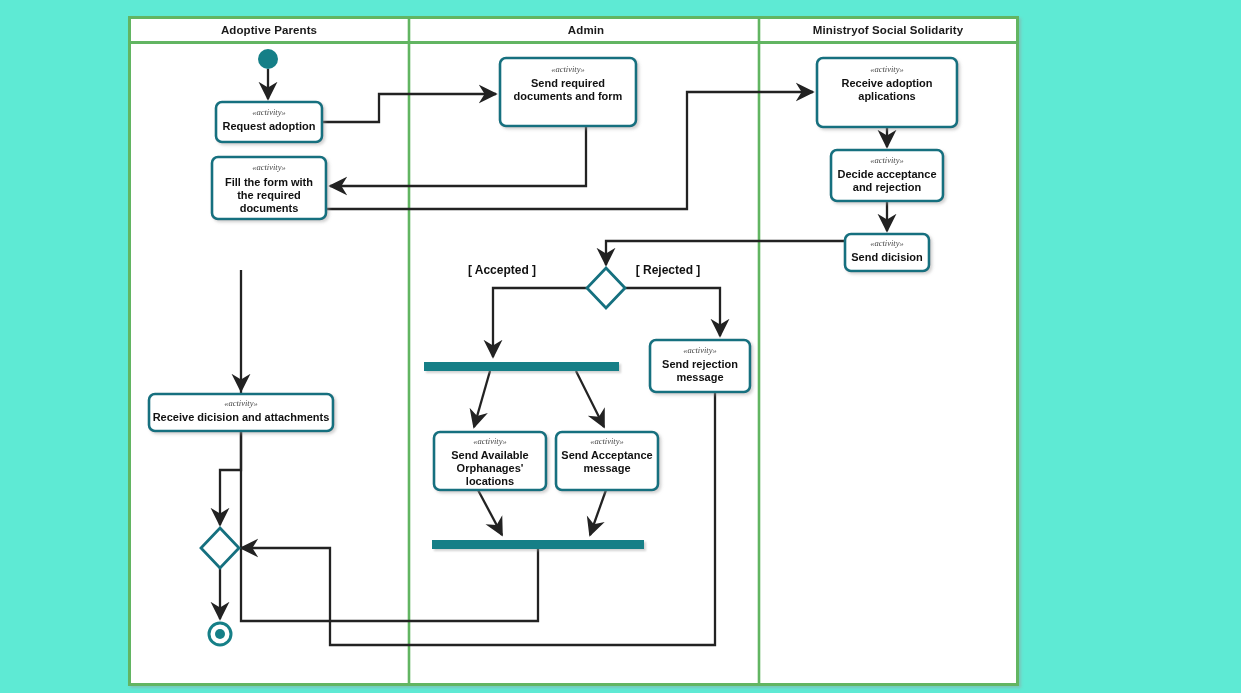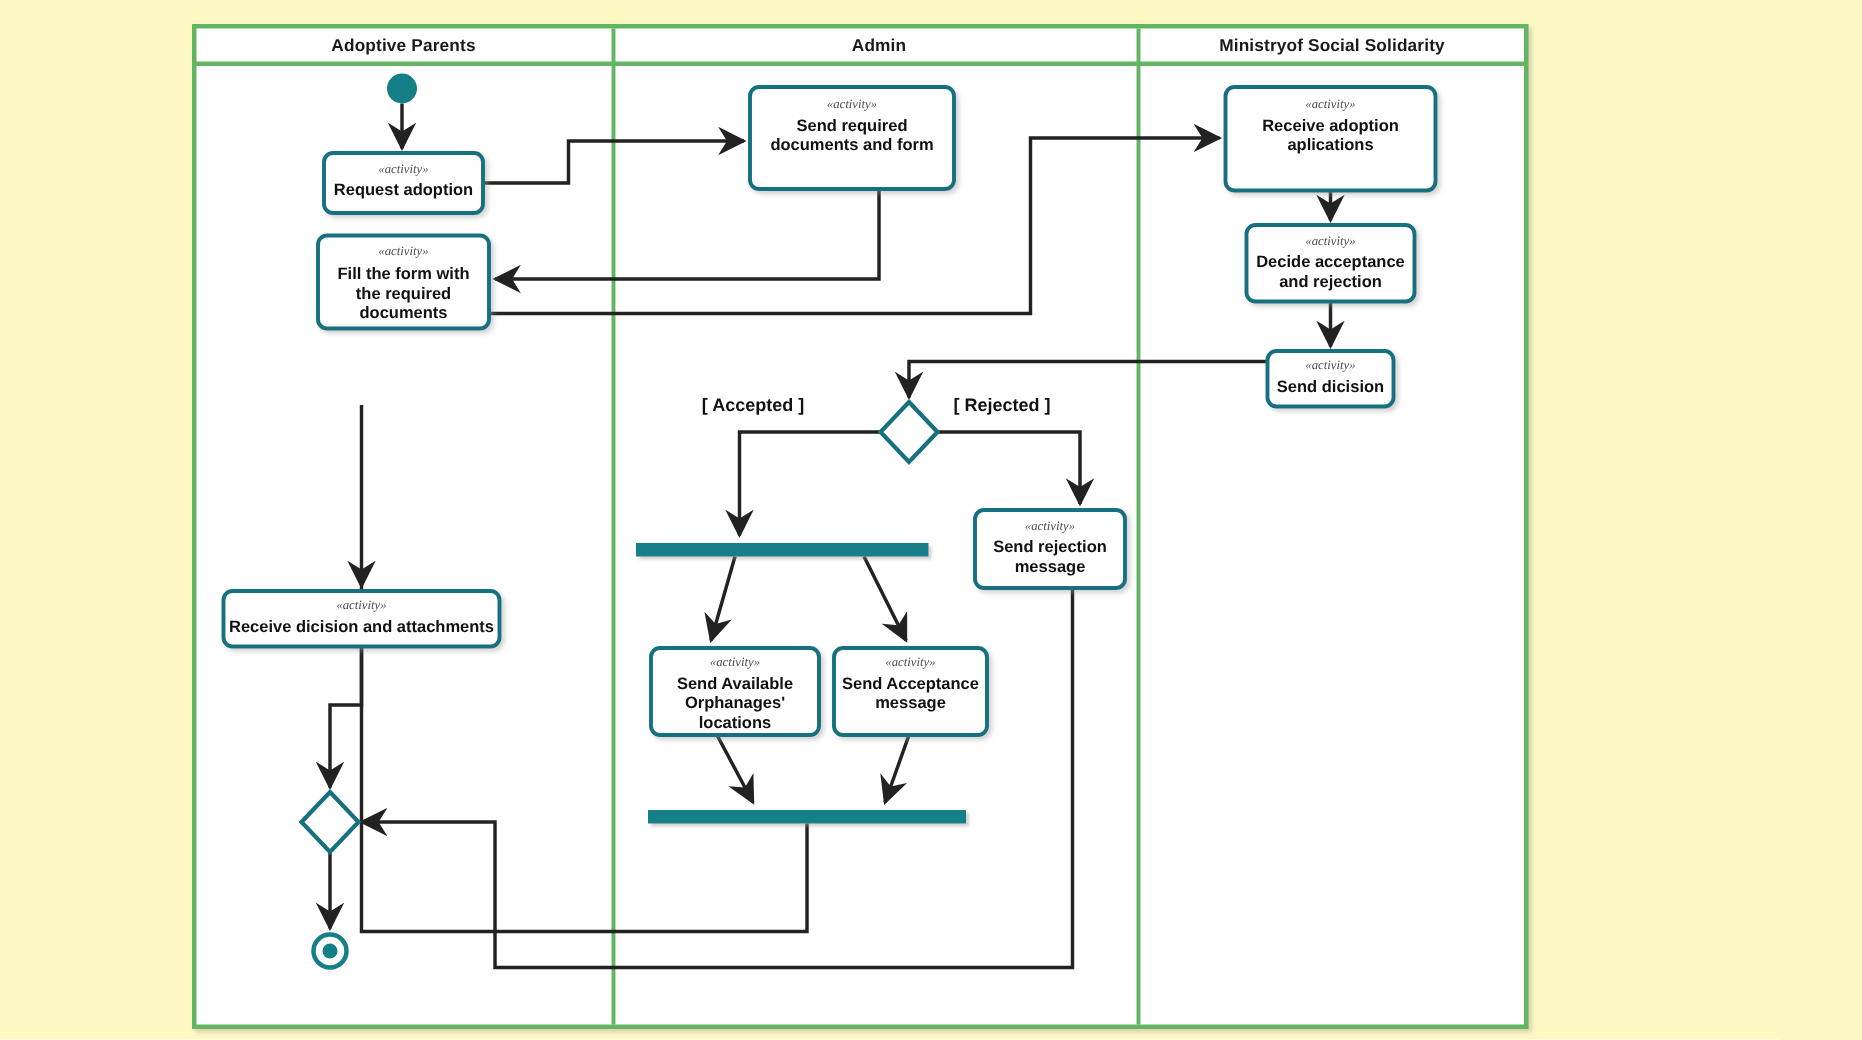--- a/index.html
+++ b/index.html
@@ -12,21 +12,21 @@
     height: 693px;
     font-family: "Liberation Sans", sans-serif;
     overflow: hidden;
     position: relative;
   }
   #canvas {
     position: absolute;
     left: 0; top: 0;
     width: 1241px;
     height: 693px;
-    background: #fef9c3;
+    background: #5eead4;
   }
   svg.diagram {
     position: absolute;
     left: 0; top: 0;
     width: 1241px;
     height: 693px;
   }
   .lane-title {
     font-family: "Liberation Sans", sans-serif;
     font-size: 11.5px;

